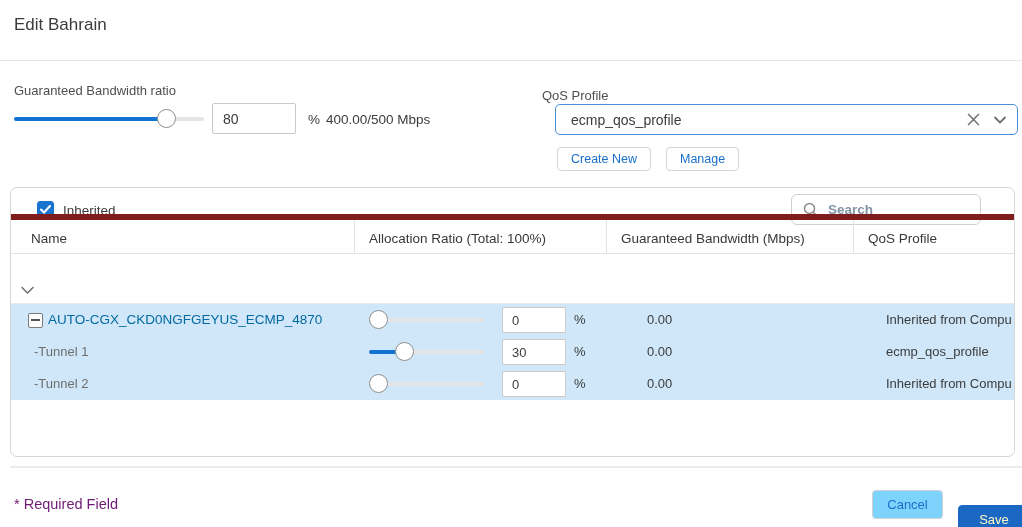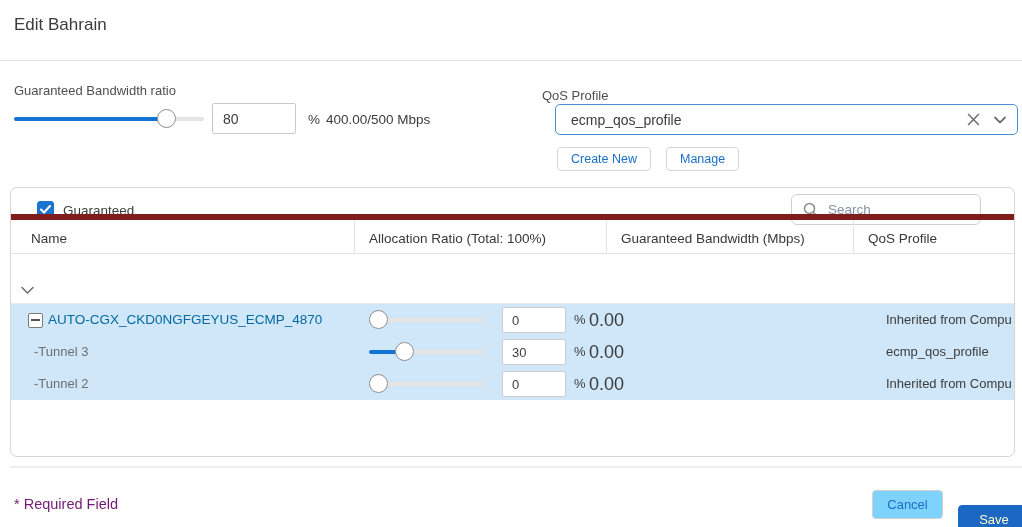--- a/index.html
+++ b/index.html
@@ -42,21 +42,21 @@
          background:#fff; overflow:hidden; }
   .tbl .toolbar { position:absolute; left:0; top:0; width:100%; height:43px; }
   .checkbox { position:absolute; left:26px; top:13px; width:17px; height:17px; border:1px solid #9a9a9a;
               border-radius:3px; background:#fff; display:flex; align-items:center; justify-content:center; cursor:pointer; }
   .checkbox svg { display:none; }
   .checkbox.checked { background:#1a73cf; border-color:#1a73cf; }
   .checkbox.checked svg { display:block; }
   .cust-label { position:absolute; left:52px; top:15px; font-size:13.5px; color:#3c3c3c; }
   .search-box { position:absolute; left:780px; top:6px; width:190px; height:31px; border:1px solid #cfcfcf;
                 border-radius:6px; display:flex; align-items:center; gap:9px; padding:0 11px; background:#fff; }
-  .search-box input { border:none; outline:none; flex:1; font-size:13.5px; font-family:inherit; color:#3c3c3c; min-width:0; }
+  .search-box input { border:none; outline:none; flex:1; font-size:13.5px; font-family:inherit; color:#3c3c3c; min-width:0;font-weight:bold; }
   .search-box input::placeholder { color:#8494a5; }
 
   .thead { position:absolute; left:0; top:26px; width:100%; height:40px;
            border-top:6px solid #7f1d1d; border-bottom:1px solid #e3e3e3; }
   .thead .hcell { position:absolute; line-height:38px; font-size:13.5px; color:#383838; white-space:nowrap; }
   .vsep { position:absolute; top:0; bottom:0; width:1px; background:#e3e3e3; }
 
   .group-row { position:absolute; left:0; top:83px; width:100%; height:33px; border-bottom:1px solid #e9e9e9; }
   .group-row .glabel { position:absolute; left:42px; line-height:32px; font-size:13.5px; color:#3c3c3c; white-space:nowrap; }
   .group-row .gchev { position:absolute; left:10px; top:10px; }
@@ -66,21 +66,21 @@
   .expander { position:absolute; left:17px; top:9px; width:15px; height:15px; border:1.5px solid #7b7b7b;
               border-radius:2px; background:#fdfdfd; cursor:pointer; }
   .expander::after { content:""; position:absolute; left:2px; right:2px; top:5px; height:1.5px; background:#555; }
   .rname { position:absolute; left:37px; line-height:32px; font-size:13.5px; color:#0369a1; white-space:nowrap; }
   .rname.indent { left:23px; font-size:13px; color:#6e6e6e; }
   .rslider { left:358px; top:6px; width:115px; height:20px; }
   .rslider .handle { background:#fff; }
   .rinput { position:absolute; left:491px; top:3px; width:64px; height:26px; border:1px solid #ccc; border-radius:2px;
             font-size:13px; padding:0 9px; font-family:inherit; color:#3c3c3c; }
   .runit { position:absolute; left:563px; line-height:32px; font-size:13px; }
-  .rbw   { position:absolute; left:578px; line-height:32px; font-size:18px; }
+  .rbw   { position:absolute; left:636px; line-height:32px; font-size:13px; }
   .rqos  { position:absolute; left:875px; line-height:32px; font-size:13px; width:129px;
            white-space:nowrap; overflow:hidden; }
 
   
   .footer-divider { left:10px; top:466px; width:1012px; height:2px; background:#ececec; }
   .required-note { left:14px; top:496px; font-size:14.5px; color:#701a75; }
   .btn { border-radius:4px; font-size:13px; font-family:inherit; cursor:pointer; }
   .cancel-btn { left:872px; top:490px; width:71px; height:29px; background:#7dd3fc; border:1px solid #d2d2d2; color:#1a6fc9; }
   .save-btn { left:958px; top:505px; width:72px; height:29px; background:#1b68c4; border:1px solid #1b68c4; color:#fef9c3; }
 </style>
@@ -119,21 +119,21 @@
   <button class="link-btn">Manage</button>
 </div>
 
 <div class="abs tbl">
   <div class="toolbar">
     <div class="checkbox checked">
       <svg width="11" height="9" viewBox="0 0 11 9">
           <path d="M1 4.5 L4 7.5 L10 1" stroke="#fff" stroke-width="2" fill="none" stroke-linecap="round"></path>
         </svg>
     </div>
-    <span class="cust-label">Guaranteed</span>
+    <span class="cust-label">Inherited</span>
     <div class="search-box">
       <svg width="16" height="16" viewBox="0 0 16 16">
           <circle cx="6.5" cy="6.5" r="5" stroke="#8a8a8a" stroke-width="1.5" fill="none"></circle>
           <path d="M10.5 10.5 L14.5 14.5" stroke="#8a8a8a" stroke-width="1.5" stroke-linecap="round"></path>
         </svg>
       <input placeholder="Search" style="">
     </div>
   </div>
 
   <div class="thead">
@@ -164,21 +164,21 @@
         <div class="fill"></div>
         <div class="handle"></div>
       </div>
       <input class="rinput" value="0" style="">
       <span class="runit">%</span>
       <span class="rbw">0.00</span>
       <span class="rqos">Inherited from Compu</span>
     </div>
 
     <div class="trow" style="top:32px">
-      <span class="rname indent">-Tunnel 3</span>
+      <span class="rname indent">-Tunnel 1</span>
       <div class="slider rslider" style="--pct: 30%;">
         <div class="track"></div>
         <div class="fill"></div>
         <div class="handle"></div>
       </div>
       <input class="rinput" value="30" style="">
       <span class="runit">%</span>
       <span class="rbw">0.00</span>
       <span class="rqos">ecmp_qos_profile</span>
     </div>

